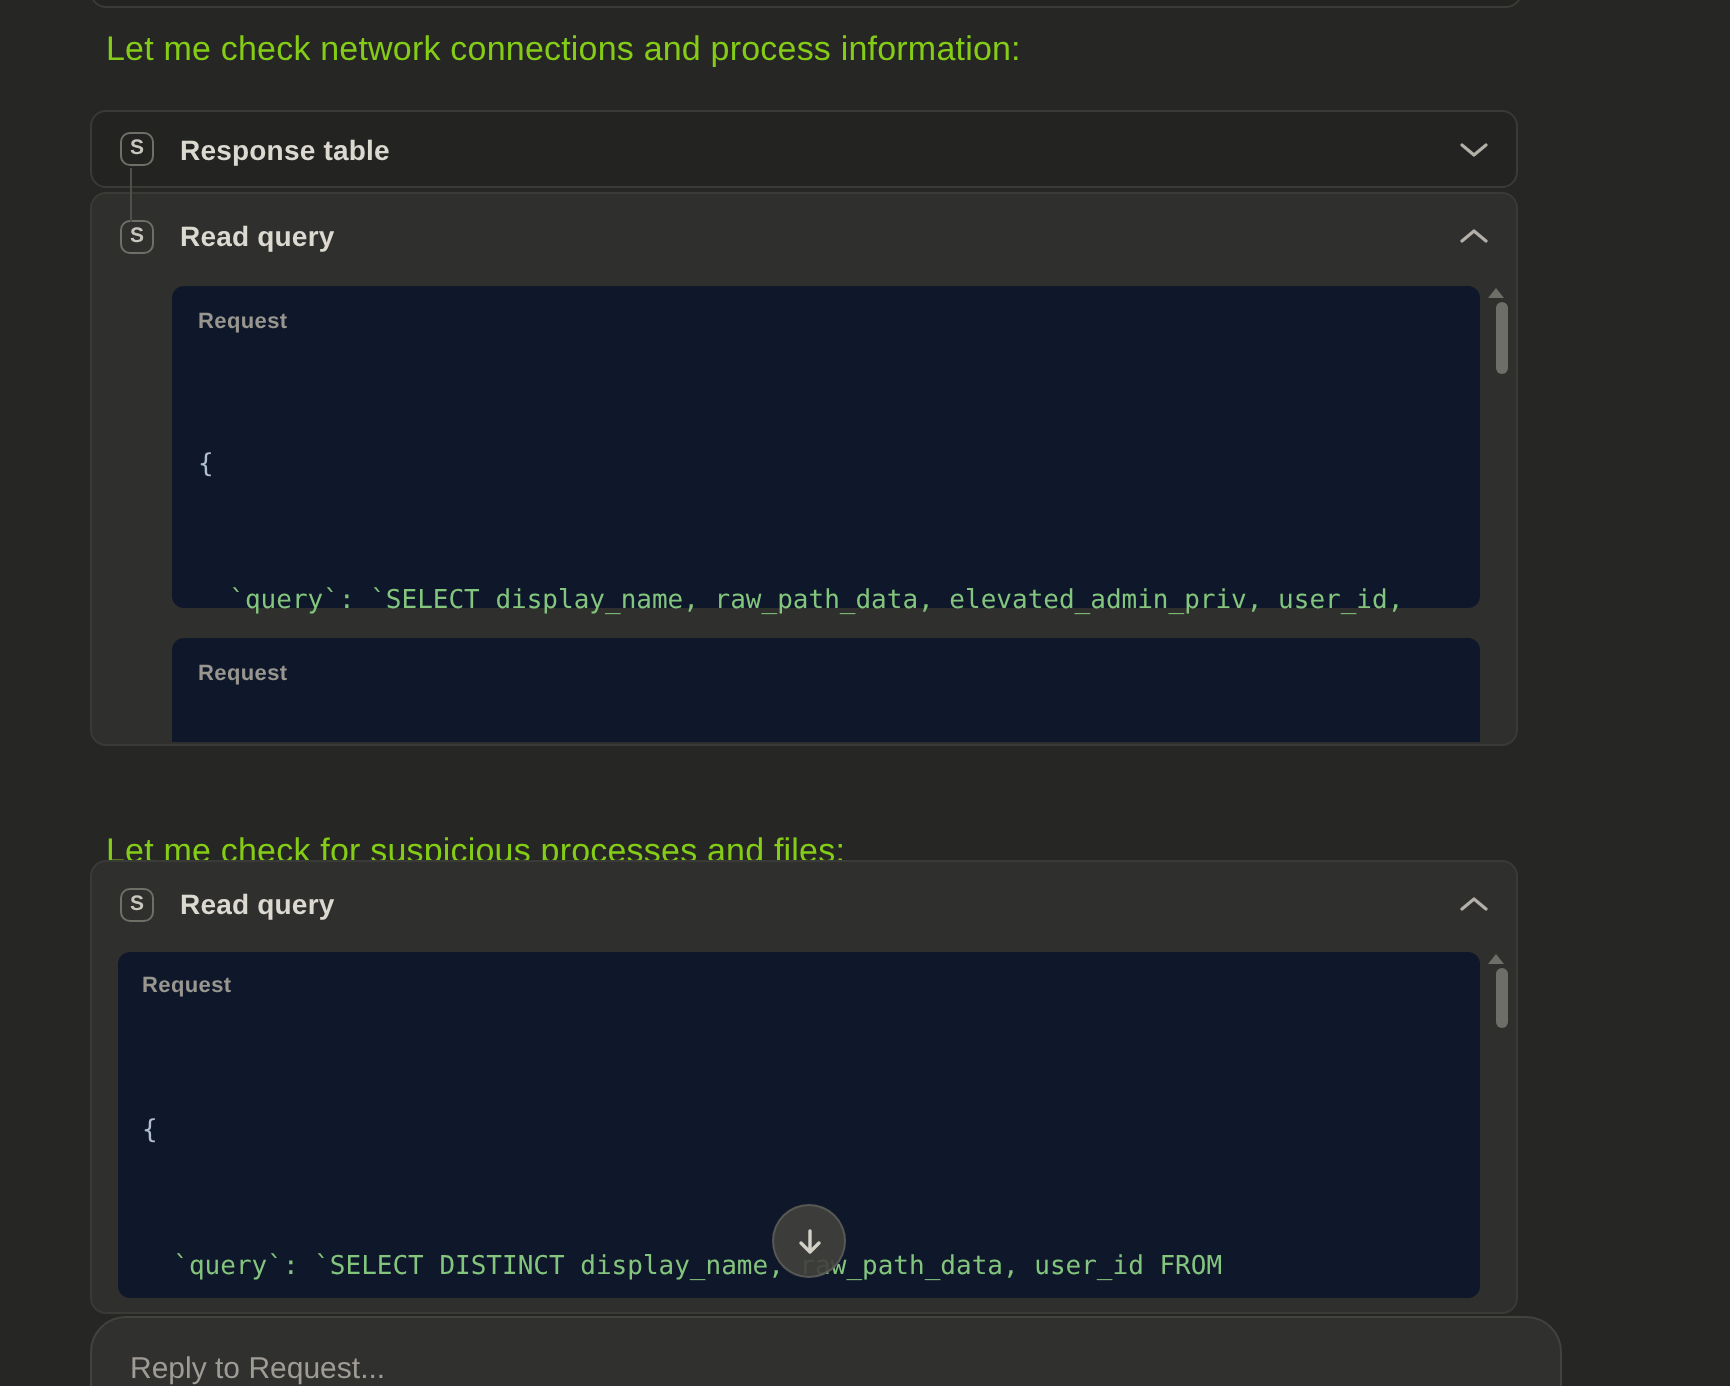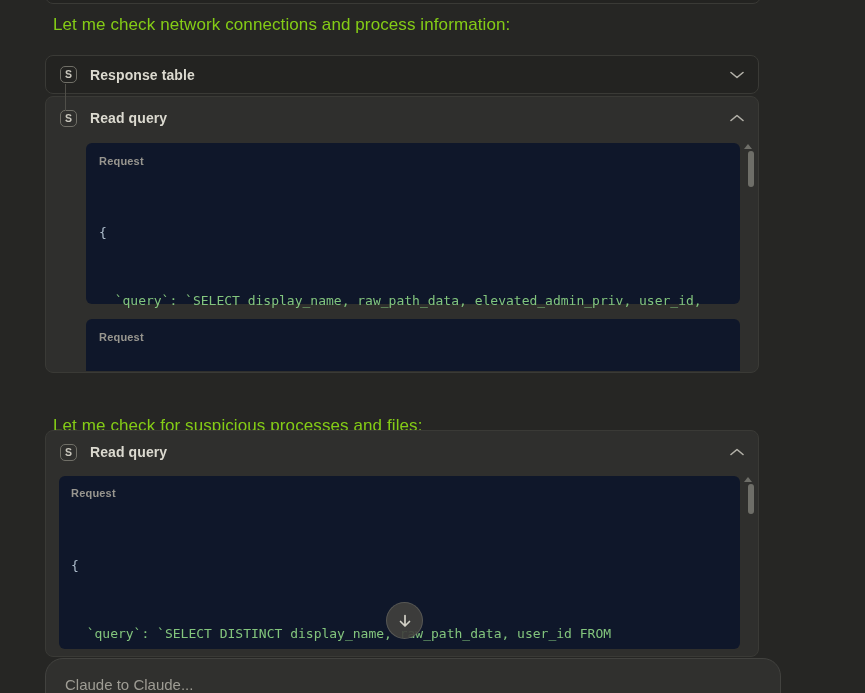--- a/index.html
+++ b/index.html
@@ -147,16 +147,16 @@
     <div class="sb-thumb"></div>
   </div>
 
   <div class="scroll-down-btn">
     <svg width="18" height="18" viewBox="0 0 18 18">
       <path d="M9 3.5 V13 M4.5 9.5 L9 14 L13.5 9.5"></path>
     </svg>
   </div>
 
   <div class="composer">
-    <div class="composer-placeholder">Claude to Claude...</div>
+    <div class="composer-placeholder">Reply to Request...</div>
   </div>
 
 </div>
 
 </body></html>

